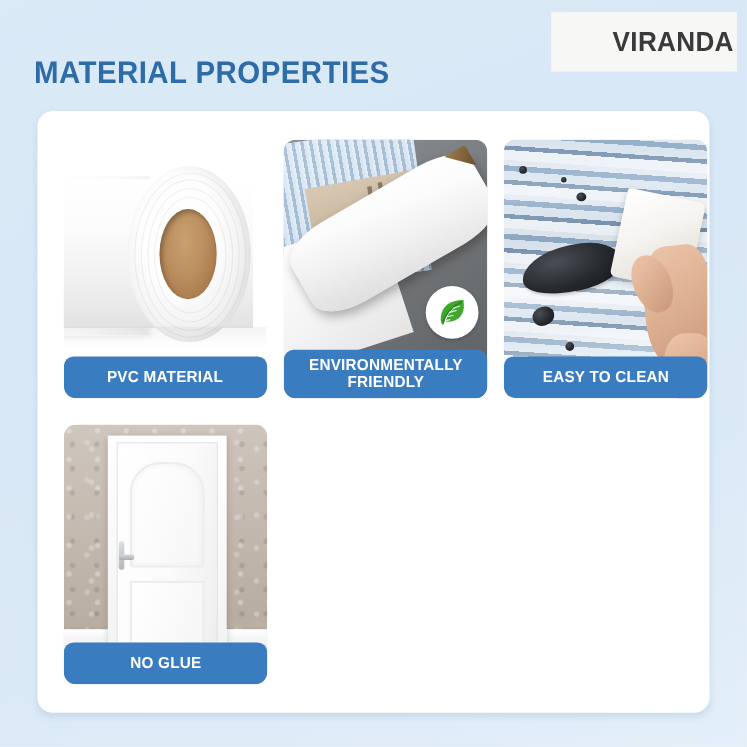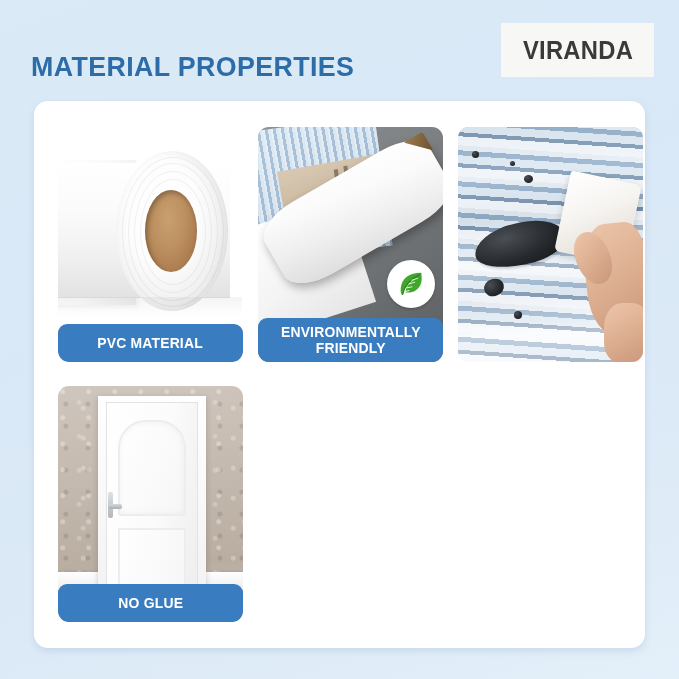--- a/index.html
+++ b/index.html
@@ -32,27 +32,26 @@
     color: #2e6ca8;
     font-family: "Liberation Sans", sans-serif;
     white-space: nowrap;
     transform: scaleX(0.94);
     transform-origin: left center;
   }
   .brand-box {
     position: absolute;
     left: 501px;
     top: 11px;
-    width: 153px;
+    width: 169px;
     height: 54px;
     background: #f7f7f6;
     display: flex;
     align-items: center;
-    justify-content: center;
-    margin-top: 12px;
+    justify-content: flex-end;
   }
   .brand-text {
     font-size: 25px;
     font-weight: bold;
     color: #3a3a3a;
     letter-spacing: 0.3px;
     font-family: "Liberation Sans", sans-serif;
     transform: scaleX(0.95);
   }
 
@@ -434,20 +433,23 @@
       <div class="mark" style="left:14px; top:24px; width:7px; height:7px;"></div>
       <div class="mark" style="left:52px; top:34px; width:5px; height:5px;"></div>
       <div class="mark" style="left:66px; top:48px; width:9px; height:8px;"></div>
       <div class="mark" style="left:26px; top:152px; width:20px; height:17px; border-radius:50% 45% 50% 46%; transform:rotate(-15deg);"></div>
       <div class="mark" style="left:56px; top:184px; width:8px; height:8px;"></div>
       <div class="cloth"></div>
       <div class="ec-hand" style="left:128px; top:96px; width:62px; height:112px; border-radius:38% 30% 26% 40%; transform:rotate(-6deg);"></div>
       <div class="ec-hand" style="left:118px; top:104px; width:34px; height:54px; border-radius:48%; transform:rotate(-22deg);"></div>
       <div class="ec-hand" style="left:146px; top:176px; width:46px; height:60px; border-radius:40% 38% 30% 34%;"></div>
     </div>
+    <div class="label">
+      <span>EASY TO CLEAN</span>
+    </div>
   </div>
 
   <div class="card">
     <div class="photo">
       <div class="door-bg"></div>
       <div class="door-wall-tex"></div>
       <div class="baseboard"></div>
       <div class="door-frame"></div>
       <div class="door-leaf"></div>
       <div class="door-panel-top"></div>

